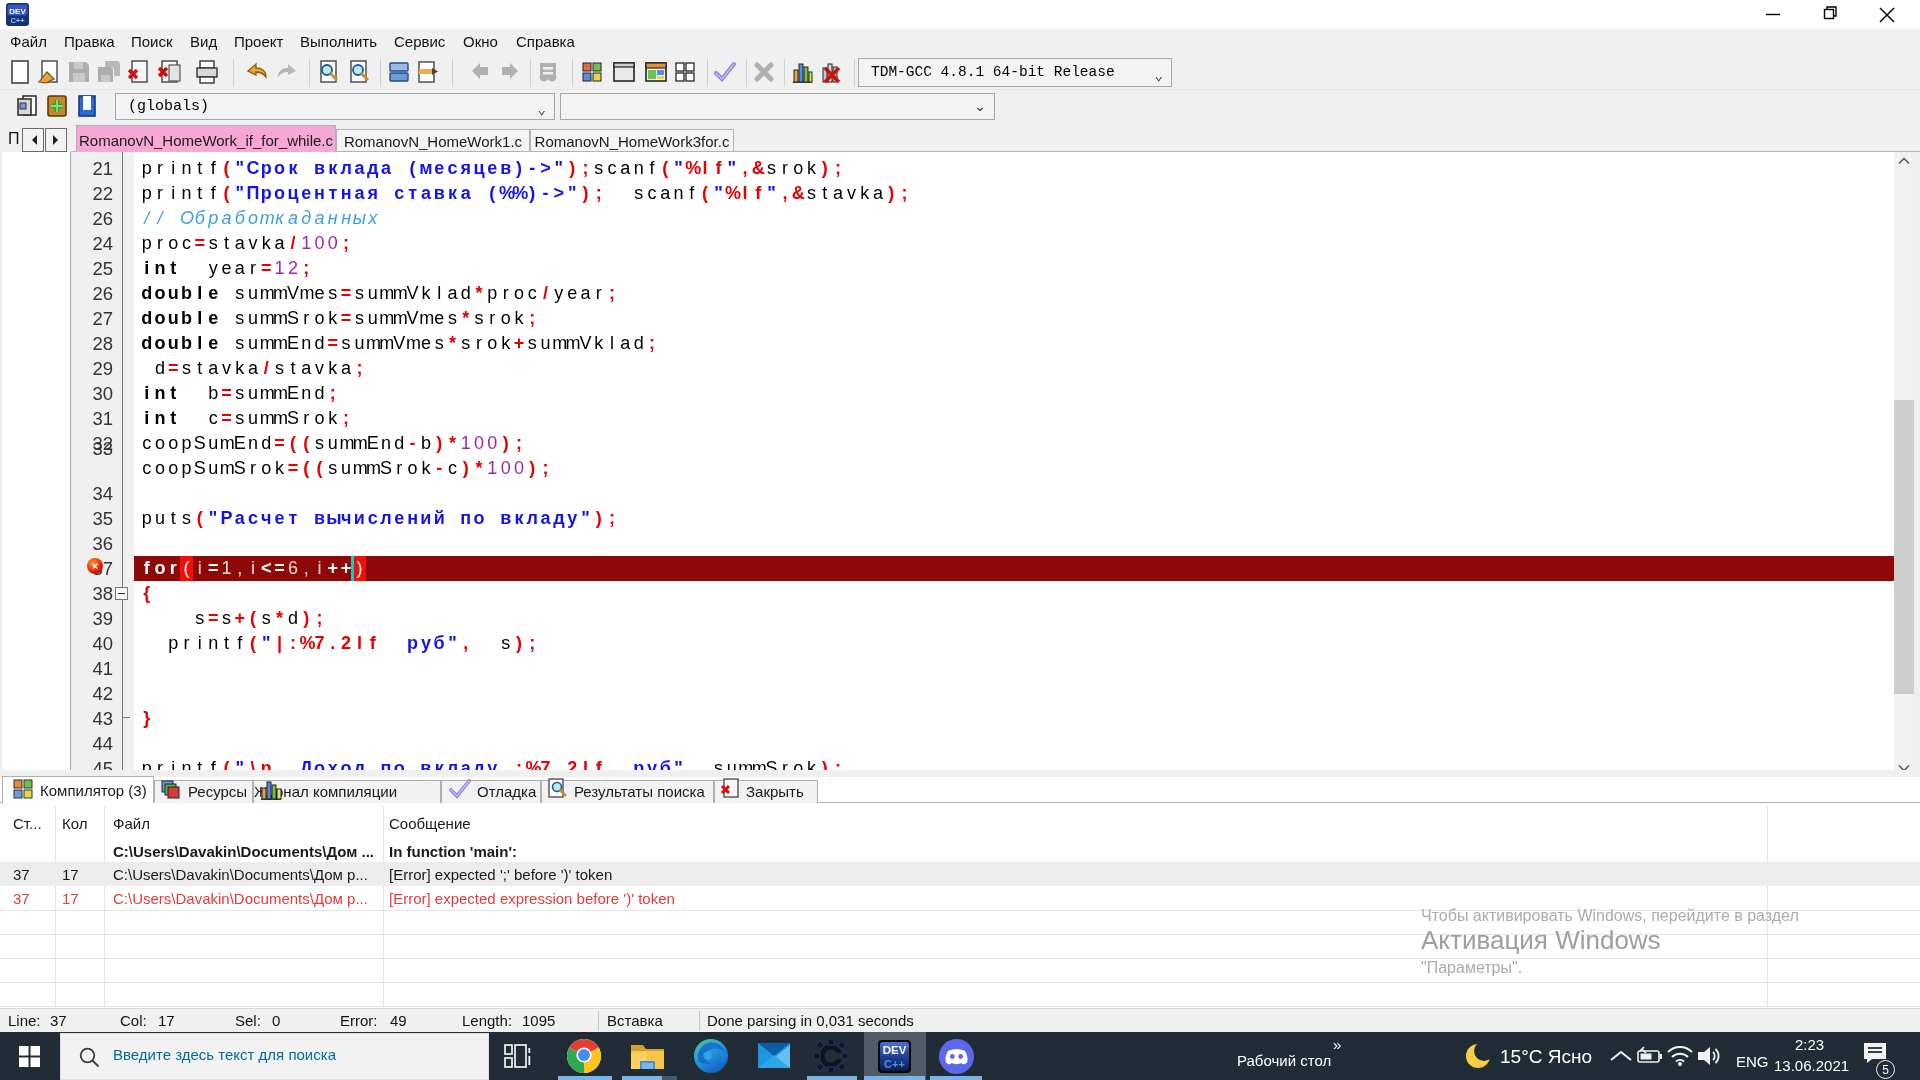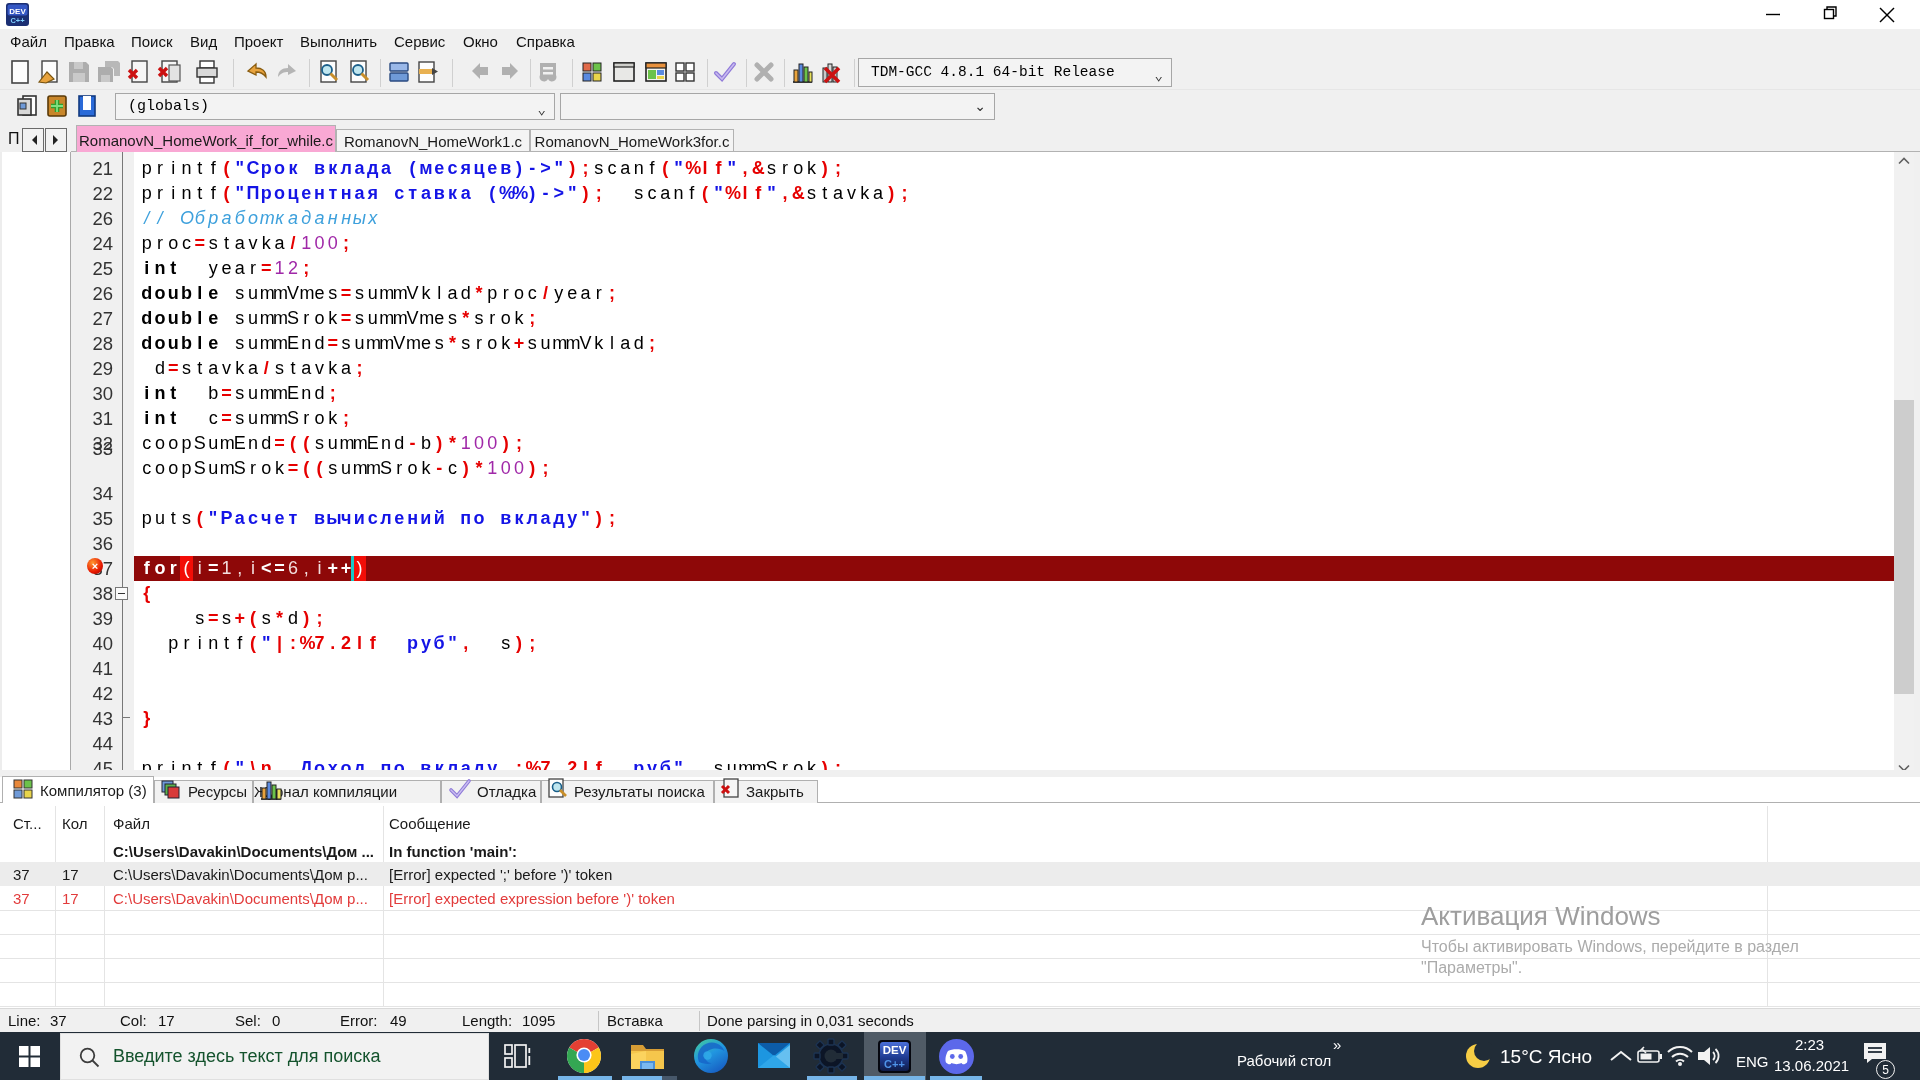--- a/index.html
+++ b/index.html
@@ -430,22 +430,22 @@
 <div class="bcell bred" style="left:62px;top:890px">17</div>
 <div class="bcell bred" style="left:113px;top:890px">C:\Users\Davakin\Documents\Дом р...</div>
 <div class="bcell bred" style="left:389px;top:890px">[Error] expected expression before ')' token</div>
 <div class="gline" style="left:0;top:910px;width:1920px;height:1px"></div>
 <div class="gline" style="left:0;top:934px;width:1920px;height:1px"></div>
 <div class="gline" style="left:0;top:958px;width:1920px;height:1px"></div>
 <div class="gline" style="left:0;top:982px;width:1920px;height:1px"></div>
 <div class="gline" style="left:0;top:1006px;width:1920px;height:1px"></div>
 
 <div class="ab" id="wmark">
+ <div style="font-size:16px;color:#ababab;margin-top:6px">Чтобы активировать Windows, перейдите в раздел</div>
  <div style="font-size:26px;color:#9e9e9e">Активация Windows</div>
- <div style="font-size:16px;color:#ababab;margin-top:6px">Чтобы активировать Windows, перейдите в раздел</div>
  <div style="font-size:16px;color:#ababab;margin-top:3px">"Параметры".</div>
 </div>
 
 <div class="ab" id="statusbar">
  <span style="left:8px">Line:</span>
     <span style="left:50px">37</span>
  <span style="left:120px">Col:</span>
     <span style="left:158px">17</span>
  <span style="left:235px">Sel:</span>
     <span style="left:272px">0</span>
@@ -464,21 +464,21 @@
  <rect x="0" y="0" width="9.5" height="9.5" fill="#fff"></rect>
     <rect x="11.5" y="0" width="9.5" height="9.5" fill="#fff"></rect>
  <rect x="0" y="11.5" width="9.5" height="9.5" fill="#fff"></rect>
     <rect x="11.5" y="11.5" width="9.5" height="9.5" fill="#fff"></rect>
 </svg>
 <div class="ab" id="searchbox"></div>
 <svg class="ab" style="left:78px;top:1046px" width="24" height="24">
  <circle cx="9.5" cy="9.5" r="6.8" fill="none" stroke="#3c3c3c" stroke-width="1.8"></circle>
  <line x1="14.5" y1="14.5" x2="20.5" y2="20.5" stroke="#3c3c3c" stroke-width="1.8"></line>
 </svg>
-<div class="ab" style="left:113px;top:1046px;font-size:18px;color:#14532d">Введите здесь текст для поиска</div>
+<div class="ab" style="left:113px;top:1046px;font-size:15px;color:#0369a1">Введите здесь текст для поиска</div>
 
 <svg class="ab" style="left:503px;top:1042px" width="28" height="28">
  <rect x="2" y="3" width="7" height="9" fill="none" stroke="#f2f2f2" stroke-width="1.7"></rect>
  <rect x="2" y="16" width="7" height="9" fill="none" stroke="#f2f2f2" stroke-width="1.7"></rect>
  <rect x="12" y="3" width="11" height="22" fill="none" stroke="#f2f2f2" stroke-width="1.7"></rect>
  <rect x="25.4" y="6" width="1.8" height="5" fill="#f2f2f2"></rect>
     <rect x="25.4" y="14" width="1.8" height="9" fill="#f2f2f2"></rect>
 </svg>
 
 <svg class="ab" style="left:567px;top:1039px" width="34" height="34">

